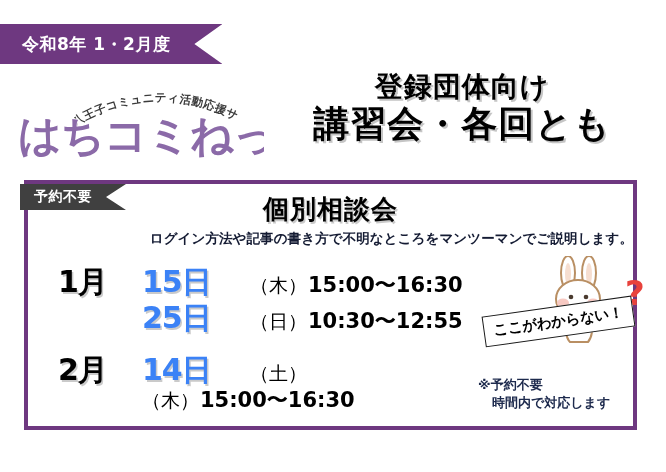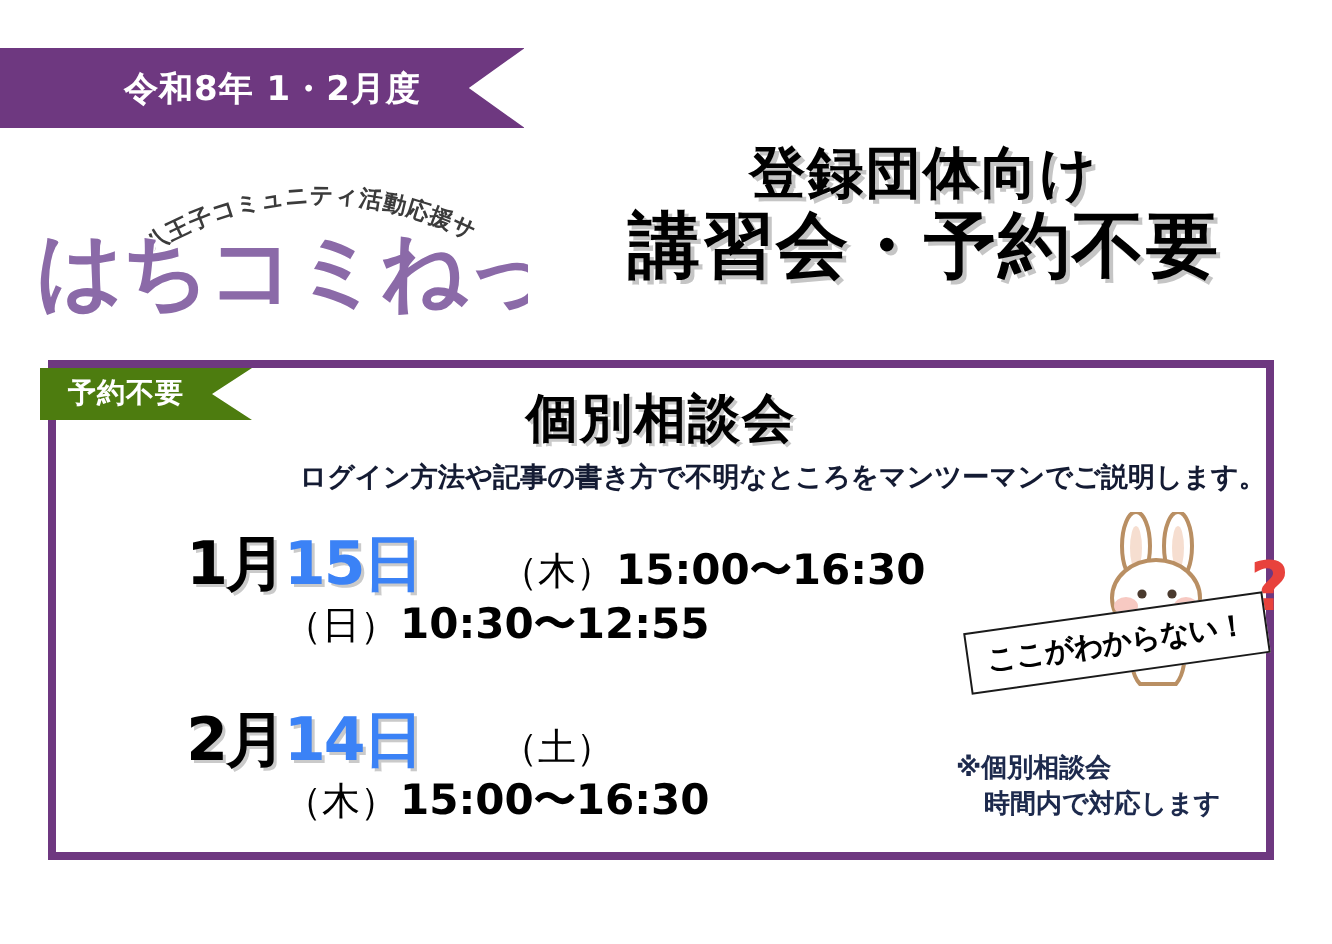--- a/index.html
+++ b/index.html
@@ -28,21 +28,20 @@
     align-items: center;
     -webkit-clip-path: polygon(0 0, 100% 0, calc(100% - 28px) 50%, 100% 100%, 0 100%);
     clip-path: polygon(0 0, 100% 0, calc(100% - 28px) 50%, 100% 100%, 0 100%);
   }
   .period-ribbon .label {
     color: #ffffff;
     font-size: 17px;
     font-weight: bold;
     letter-spacing: 0.5px;
     white-space: nowrap;
-    margin-left: 40px;
   }
 
   
   .header {
     position: absolute;
     left: 0;
     top: 72px;
     width: 666px;
     height: 98px;
   }
@@ -119,21 +118,21 @@
     background: #ffffff;
     box-sizing: border-box;
   }
 
   
   .badge-ribbon {
     position: absolute;
     left: 20px;
     top: 184px;
     height: 26px;
-    background: #4d7c0f;
+    background: #404040;
     padding: 0 34px 0 14px;
     display: flex;
     align-items: center;
     -webkit-clip-path: polygon(0 0, 100% 0, calc(100% - 20px) 50%, 100% 100%, 0 100%);
     clip-path: polygon(0 0, 100% 0, calc(100% - 20px) 50%, 100% 100%, 0 100%);
     z-index: 5;
   }
   .badge-ribbon .label {
     color: #ffffff;
     font-size: 14px;
@@ -178,21 +177,21 @@
   .sched-row {
     display: flex;
     align-items: baseline;
     height: 36px;
   }
   .cell-month {
     width: 84px;
     font-size: 30px;
     font-weight: bold;
     color: #000;
-    text-align: right;
+    text-align: left;
     letter-spacing: -1px;
     text-shadow: 1.5px 1.5px 0 rgba(150,150,150,0.5);
   }
   .cell-day {
     width: 108px;
     font-size: 30px;
     font-weight: bold;
     color: #3b82f6;
     text-align: left;
     letter-spacing: -1px;
@@ -270,41 +269,42 @@
     </svg>
     <div class="logo-main">
       <svg viewBox="0 0 248 60" width="248" height="60">
         <text x="2" y="46" fill="#8b6aa8" stroke="#ffffff" stroke-width="1.6" paint-order="stroke fill">はちコミねっと</text>
       </svg>
     </div>
   </div>
 
   <div class="title-block">
     <div class="title-sub">登録団体向け</div>
-    <div class="title-main">講習会・予約不要</div>
+    <div class="title-main">講習会・各回とも</div>
   </div>
 
 </div>
 
 <div class="panel">
 
   <div class="section-heading">個別相談会</div>
   <div class="section-desc">ログイン方法や記事の書き方で不明なところをマンツーマンでご説明します。</div>
 
   <div class="schedule">
 
     <div class="month-group">
       <div class="sched-row">
         <span class="cell-month">1月</span>
         <span class="cell-day">15日</span>
         <span class="cell-weekday">（木）</span>
         <span class="cell-time">15:00〜16:30</span>
       </div>
       <div class="sched-row">
         <span class="cell-month"></span>
+        <span class="cell-day">25日</span>
         <span class="cell-weekday">（日）</span>
         <span class="cell-time">10:30〜12:55</span>
       </div>
     </div>
 
     <div class="month-group">
       <div class="sched-row">
         <span class="cell-month">2月</span>
         <span class="cell-day">14日</span>
         <span class="cell-weekday">（土）</span>
@@ -346,21 +346,21 @@
 
   <svg style="position:absolute; left:596px; top:92px;" width="26" height="40" viewBox="0 0 26 40">
     <text x="1" y="29" font-family="DejaVu Sans, Liberation Sans, sans-serif" font-size="34" font-weight="bold" fill="#e8423c">?</text>
   </svg>
 
   <div class="speech-box">
     <span class="label">ここがわからない！</span>
   </div>
 
   <div class="footnote">
-    <span>※個別相談会</span>
+    <span>※予約不要</span>
     <span class="l2">時間内で対応します</span>
   </div>
 
 </div>
 
 <div class="badge-ribbon">
   <span class="label">予約不要</span>
 </div>
 
 </body></html>

